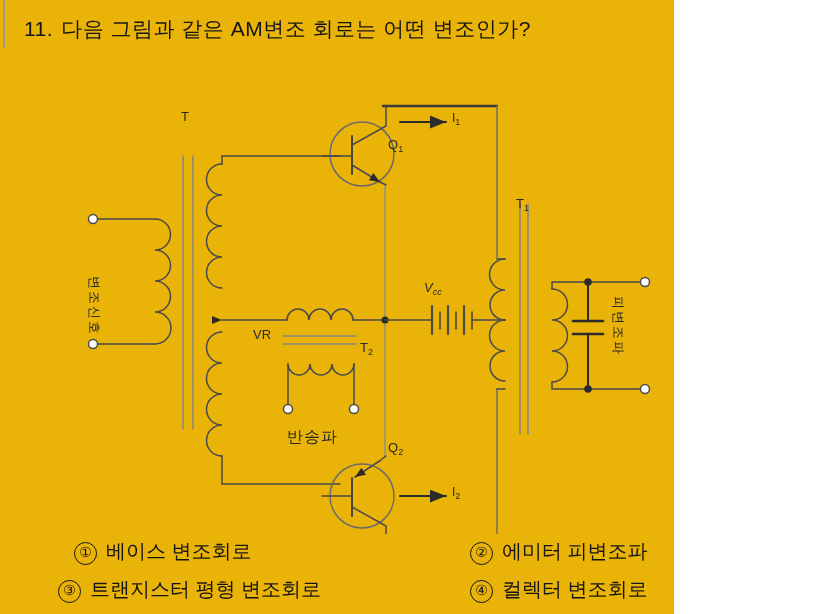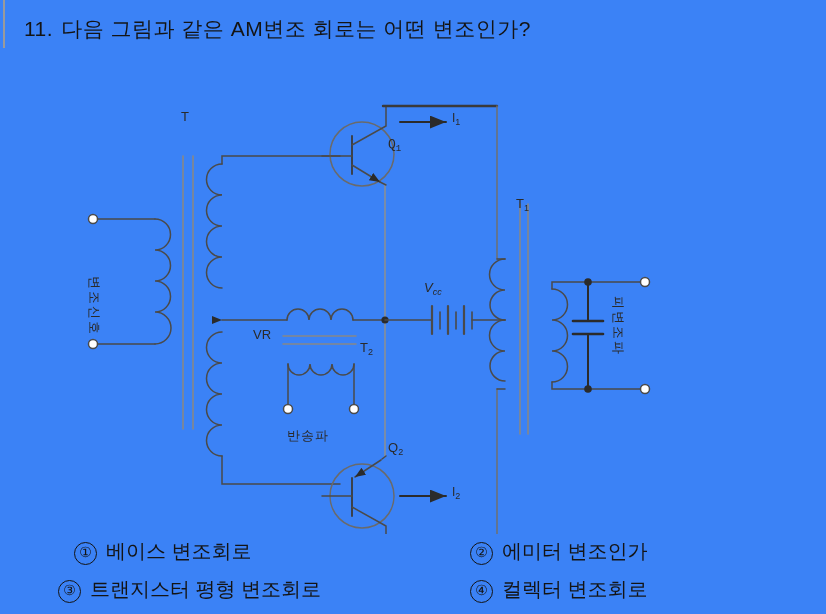--- a/index.html
+++ b/index.html
@@ -6,23 +6,23 @@
     margin: 0;
     padding: 0;
     background: #ffffff;
   }
   body {
     font-family: "Liberation Sans", sans-serif;
     color: #111111;
   }
   #page {
     position: relative;
-    width: 826px;
+    width: 674px;
     height: 614px;
-    background: #3b82f6;
+    background: #eab308;
     overflow: hidden;
   }
 
   
   #question-line {
     position: absolute;
     left: 24px;
     top: 12px;
     width: 780px;
     height: 34px;
@@ -91,21 +91,21 @@
   }
   .fig-label {
     position: absolute;
     font-size: 13px;
     color: #2a2a2a;
     white-space: nowrap;
     letter-spacing: 0px;
   }
   .fig-label.small { font-size: 12px; }
   .fig-label.ko {
-    font-size: 13px;
+    font-size: 16px;
     letter-spacing: 1px;
   }
   
   .vlabel {
     position: absolute;
     font-size: 13px;
     color: #2a2a2a;
     white-space: nowrap;
     transform-origin: 0 0;
     transform: rotate(90deg);
@@ -279,21 +279,21 @@
     <div class="fig-label" style="left:424px; top:236px;font-style:italic;">
       <span>V</span><span class="sub">cc</span>
     </div>
 
     <div class="fig-label" style="left:516px; top:152px;">
       <span>T</span><span class="sub">1</span>
     </div>
 
     <div class="vlabel" style="left:627px; top:252px;">피변조파</div>
 
-    <div class="fig-label" style="left:388px; top:93px;font-family:Liberation Mono, monospace;">
+    <div class="fig-label" style="left:388px; top:93px;">
       <span>Q</span><span class="sub">1</span>
     </div>
 
     <div class="fig-label" style="left:388px; top:396px;">
       <span>Q</span><span class="sub">2</span>
     </div>
 
     <div class="fig-label small" style="left:452px; top:67px;">
       <span>I</span><span class="sub">1</span>
     </div>
@@ -302,21 +302,21 @@
       <span>I</span><span class="sub">2</span>
     </div>
 
   </div>
 
   <div id="choices">
     <div class="choice c1">
       <span class="marker">①</span><span>베이스 변조회로</span>
     </div>
     <div class="choice c2">
-      <span class="marker">②</span><span>에미터 변조인가</span>
+      <span class="marker">②</span><span>에미터 피변조파</span>
     </div>
     <div class="choice c4">
       <span class="marker">④</span><span>컬렉터 변조회로</span>
     </div>
     <div class="choice c3">
       <span class="marker">③</span><span>트랜지스터 평형 변조회로</span>
     </div>
   </div>
 
 </div>

